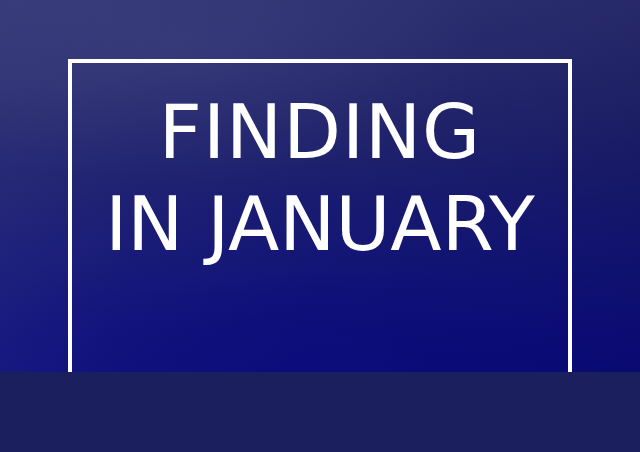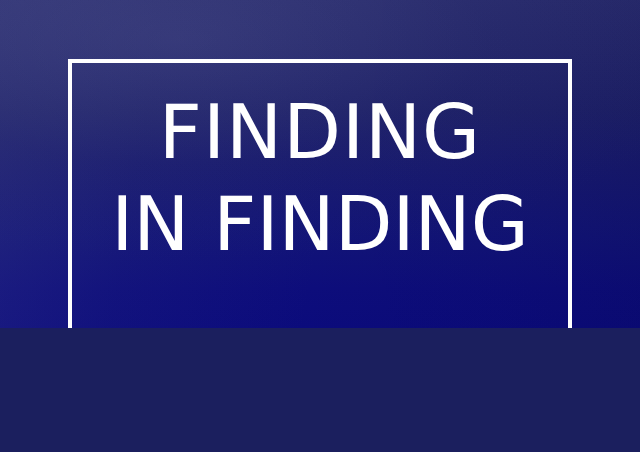--- a/index.html
+++ b/index.html
@@ -5,21 +5,21 @@
 <style>
   html, body {
     margin: 0;
     padding: 0;
     background: #1b1f5e;
   }
 
   #poster {
     position: relative;
     width: 640px;
-    height: 328px;
+    height: 372px;
     overflow: hidden;
     font-family: "DejaVu Sans", "Liberation Sans", sans-serif;
     
     background-color: #1d2068;
     background-image:
       linear-gradient(180deg,
         #2b2e6f 0%,
         #26296c 16%,
         #1f2269 34%,
         #181a6f 52%,
@@ -91,16 +91,16 @@
 
 <div id="poster">
 
   <div id="poster-sheen"></div>
   <div id="poster-vignette"></div>
 
   <div id="frame"></div>
 
   <div id="headline">
     <span class="headline-line line-1">FINDING</span>
-    <span class="headline-line line-3">IN FINDING</span>
+    <span class="headline-line line-3">IN JANUARY</span>
   </div>
 
 </div>
 
 </body></html>

